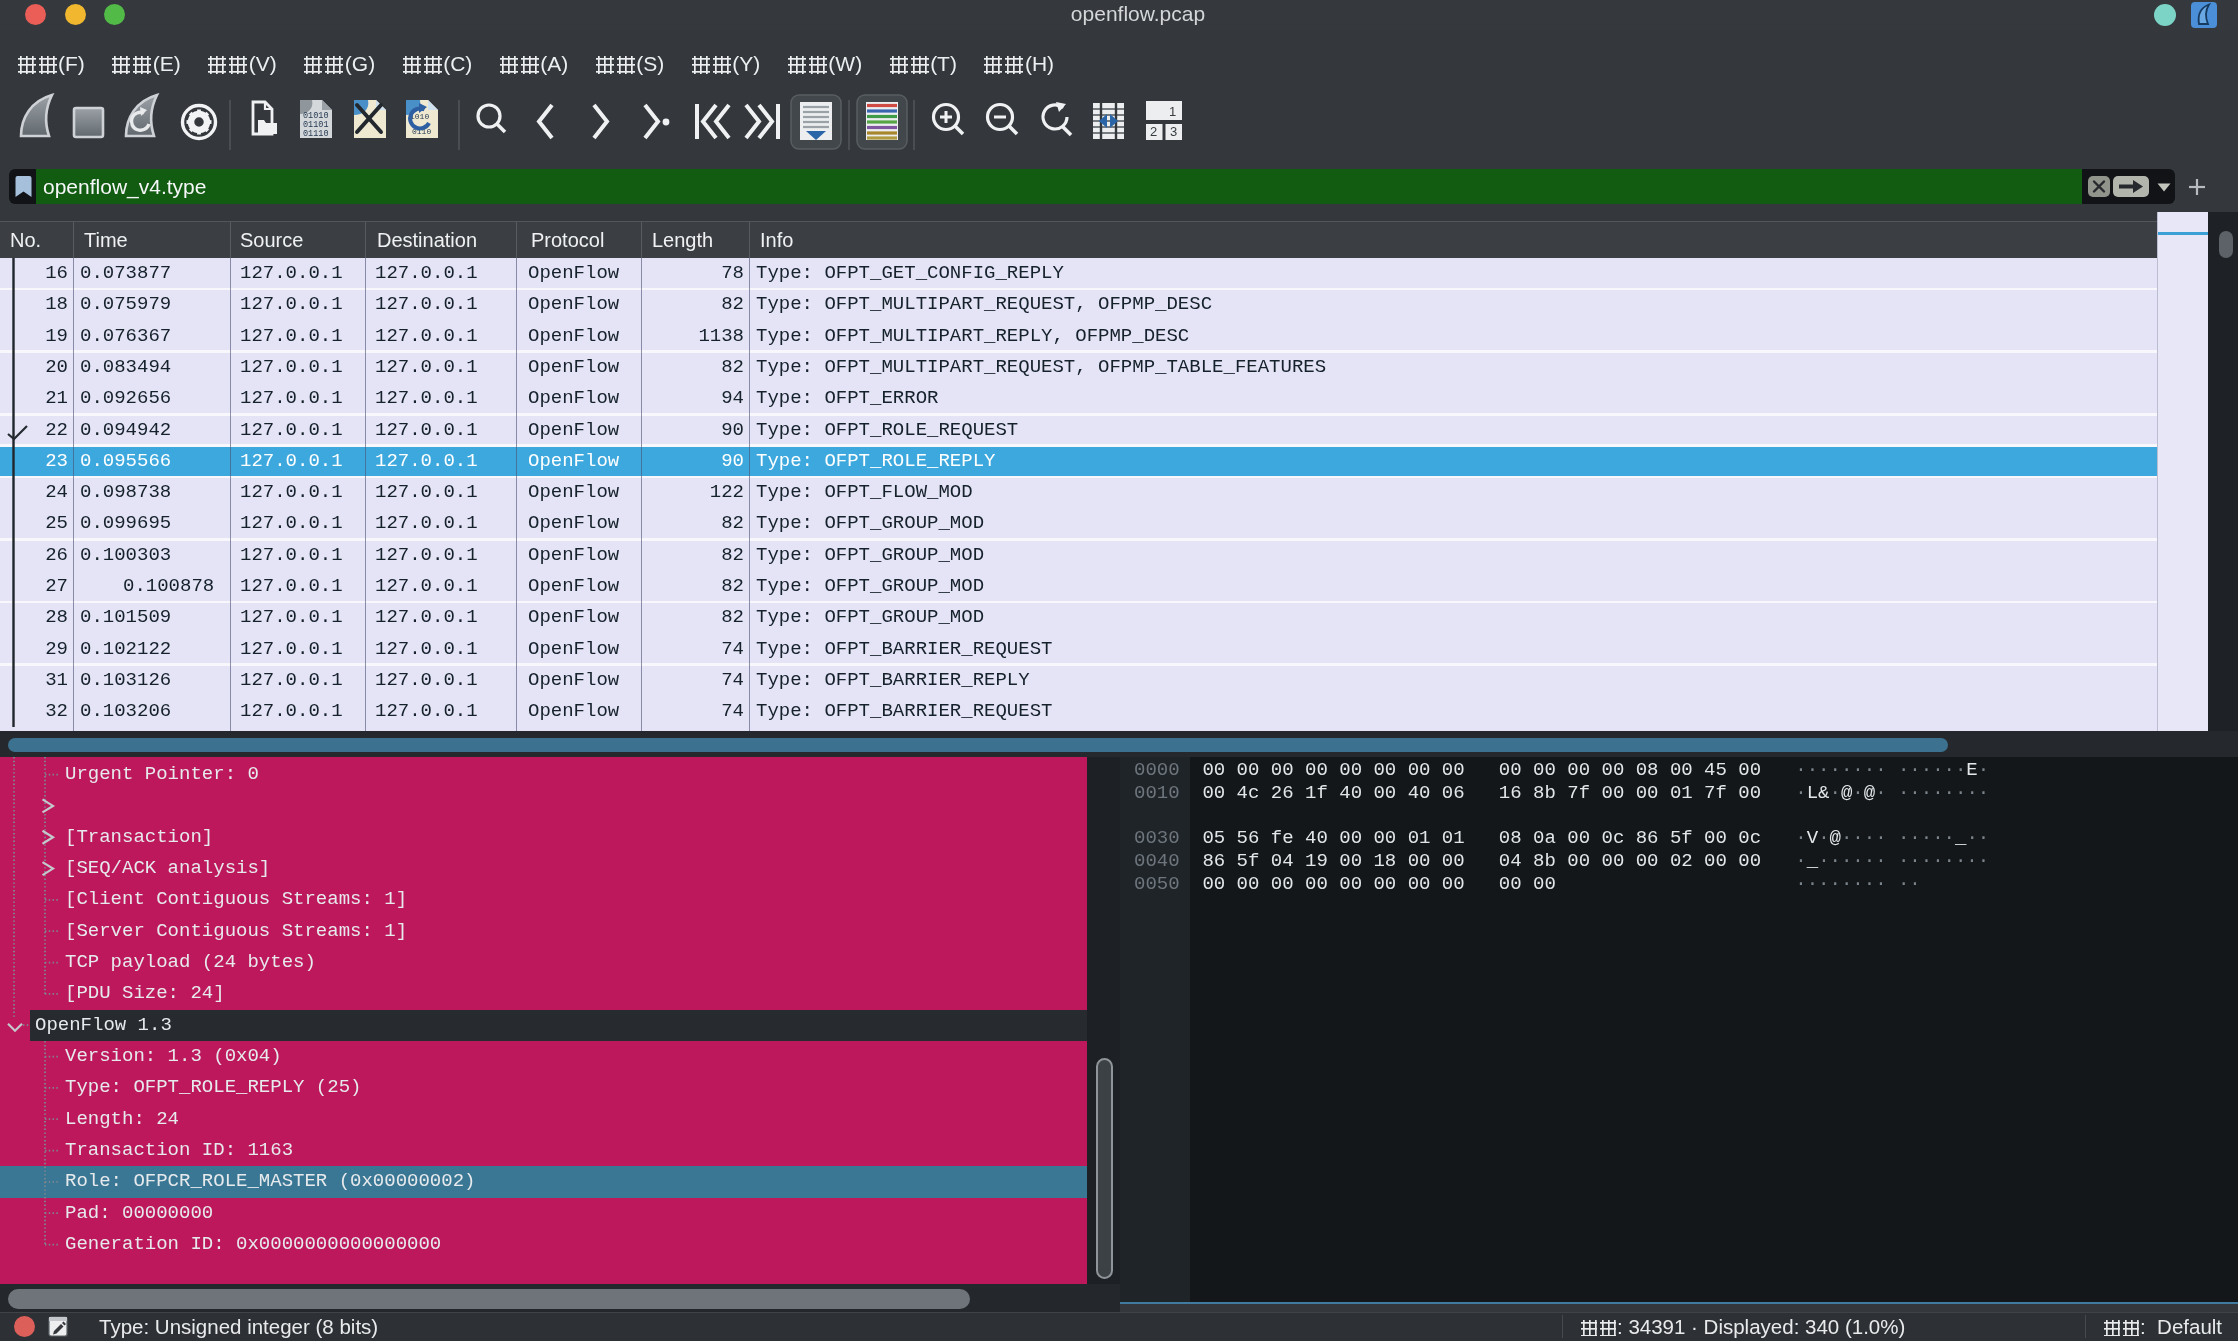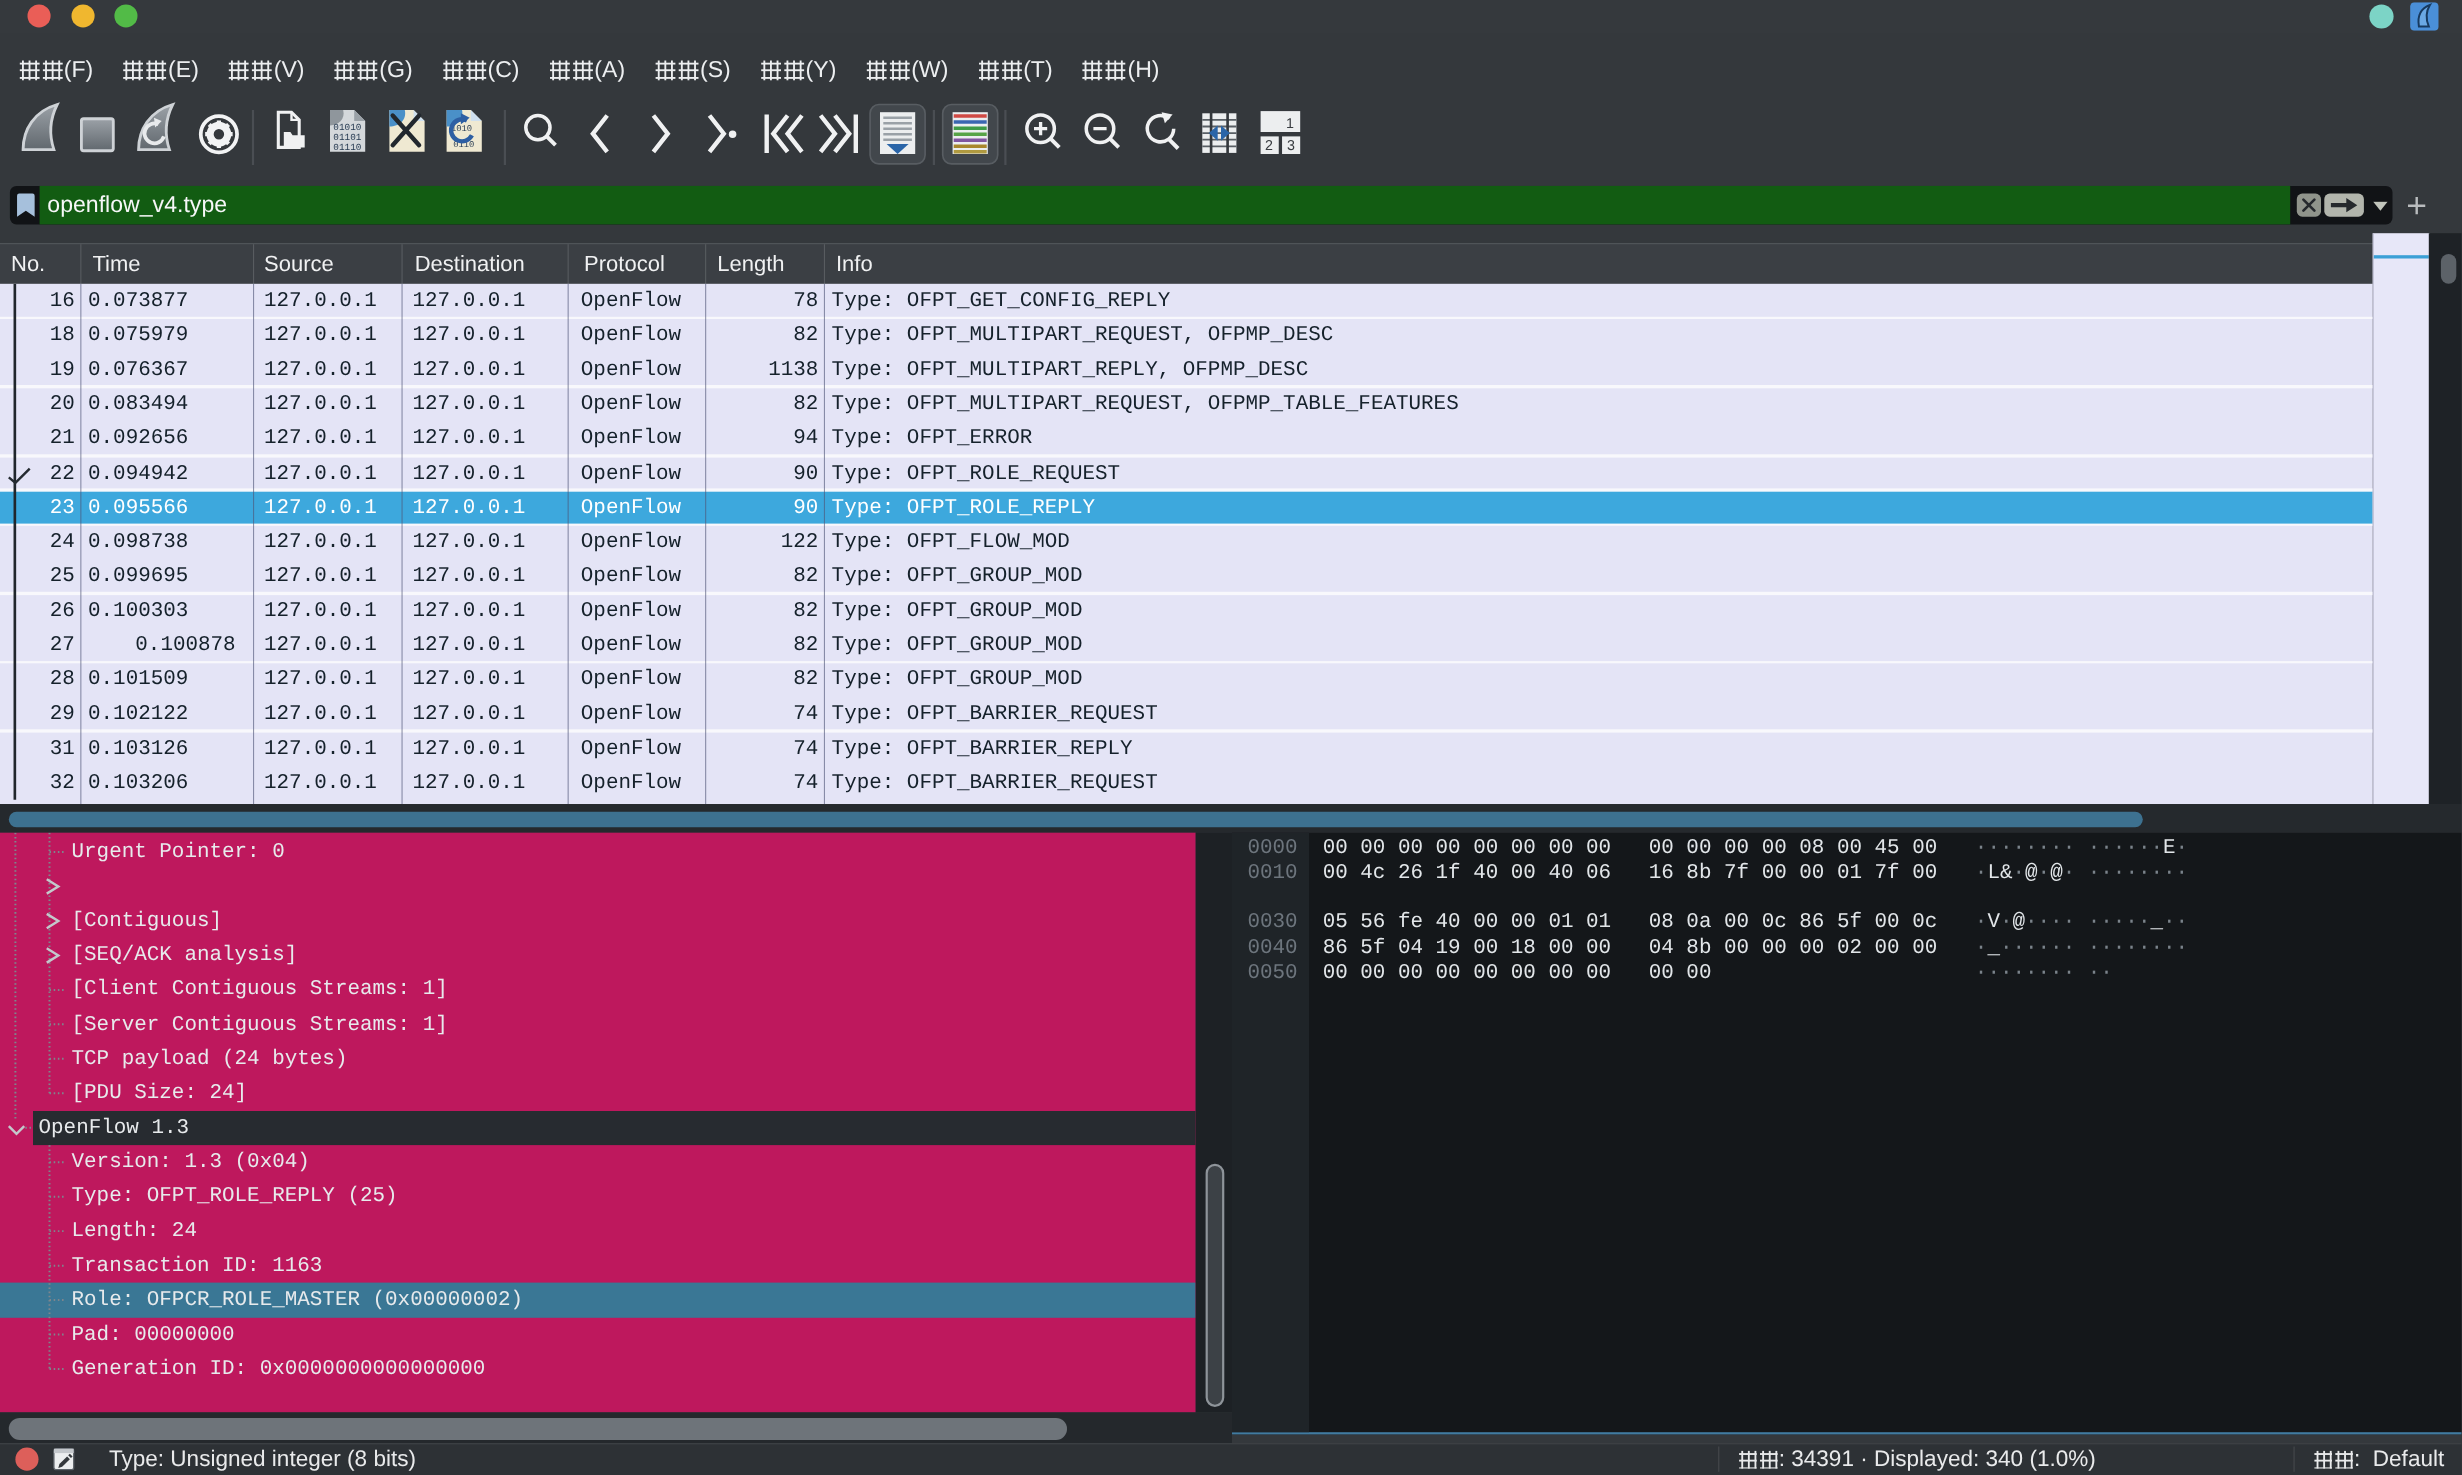--- a/index.html
+++ b/index.html
@@ -17,20 +17,21 @@
 .dl{position:absolute;left:0;height:31.33px;line-height:31.33px;color:#e7eaec;}
 .hx{position:absolute;left:1134px;height:22.8px;line-height:22.8px;color:#e2e6e9;}
 .off{color:#6d757d;} .d{color:#7b838b;} 
 </style></head><body>
 <div id="w">
 
 <div class="abs" style="left:0;top:0;width:2238px;height:30px;background:#35393d;"></div>
 <div class="abs" style="left:24.5px;top:3.5px;width:21px;height:21px;border-radius:50%;background:#ea5e57;"></div>
 <div class="abs" style="left:64.5px;top:3.5px;width:21px;height:21px;border-radius:50%;background:#f0b72f;"></div>
 <div class="abs" style="left:103.5px;top:3.5px;width:21px;height:21px;border-radius:50%;background:#52bb47;"></div>
+<div class="abs" style="left:38px;top:2px;width:2200px;text-align:center;font-size:21px;color:#d4d6d8;">openflow.pcap</div>
 <div class="abs" style="left:2154px;top:3.5px;width:22px;height:22px;border-radius:50%;background:#7cd4c6;"></div>
 <svg class="abs" style="left:2191px;top:2px;" width="26" height="26" viewBox="0 0 26 26">
 <rect x="0" y="0" width="26" height="26" rx="4" fill="#4a8fd8"></rect>
 <path d="M8 22 C 6.5 13, 9 6, 18 2.5 C 14 9, 14.5 16, 17 22 Z" fill="#6aa8e4" stroke="#173a60" stroke-width="1.8"></path>
 </svg>
 <div class="abs" style="left:3px;top:36px;height:56px;display:flex;align-items:center;">
       <span class="menuitem"><span class="cj"></span><span class="cj"></span>(F)</span>
       <span class="menuitem"><span class="cj"></span><span class="cj"></span>(E)</span>
       <span class="menuitem"><span class="cj"></span><span class="cj"></span>(V)</span>
       <span class="menuitem"><span class="cj"></span><span class="cj"></span>(G)</span>
@@ -265,21 +266,21 @@
 
 <div class="abs" style="left:2157px;top:212px;width:51px;height:519px;background:#e7e7f8;border-left:1px solid #bdbdd2;"></div>
 <div class="abs" style="left:2158px;top:232px;width:50px;height:3px;background:#3ba0d6;"></div>
 <div class="abs" style="left:2208px;top:212px;width:30px;height:519px;background:#1e2226;"></div>
 <div class="abs" style="left:2219px;top:231px;width:14px;height:27px;border-radius:7px;background:#5c6268;"></div>
 
 <div class="abs" style="left:0;top:731px;width:2238px;height:26px;background:#25292d;"></div>
 <div class="abs" style="left:8px;top:738px;width:1940px;height:14px;border-radius:7px;background:#3d7190;"></div>
 <div class="abs" style="left:0;top:757px;width:1087px;height:527px;background:#be185d;overflow:hidden;">
 <div class="dl mono" style="left:65px;top:2.0px;">Urgent Pointer: 0</div>
-<div class="dl mono" style="left:65px;top:64.7px;">[Contiguous]</div>
+<div class="dl mono" style="left:65px;top:64.7px;">[Transaction]</div>
 <div class="dl mono" style="left:65px;top:96.0px;">[SEQ/ACK analysis]</div>
 <div class="dl mono" style="left:65px;top:127.3px;">[Client Contiguous Streams: 1]</div>
 <div class="dl mono" style="left:65px;top:158.6px;">[Server Contiguous Streams: 1]</div>
 <div class="dl mono" style="left:65px;top:190.0px;">TCP payload (24 bytes)</div>
 <div class="dl mono" style="left:65px;top:221.3px;">[PDU Size: 24]</div>
 <div class="abs" style="left:30px;top:252.6px;width:1057px;height:31.3px;background:#272b30;"></div>
 <div class="dl mono" style="left:35px;top:252.6px;">OpenFlow 1.3</div>
 <div class="dl mono" style="left:65px;top:284.0px;">Version: 1.3 (0x04)</div>
 <div class="dl mono" style="left:65px;top:315.3px;">Type: OFPT_ROLE_REPLY (25)</div>
 <div class="dl mono" style="left:65px;top:346.6px;">Length: 24</div>

